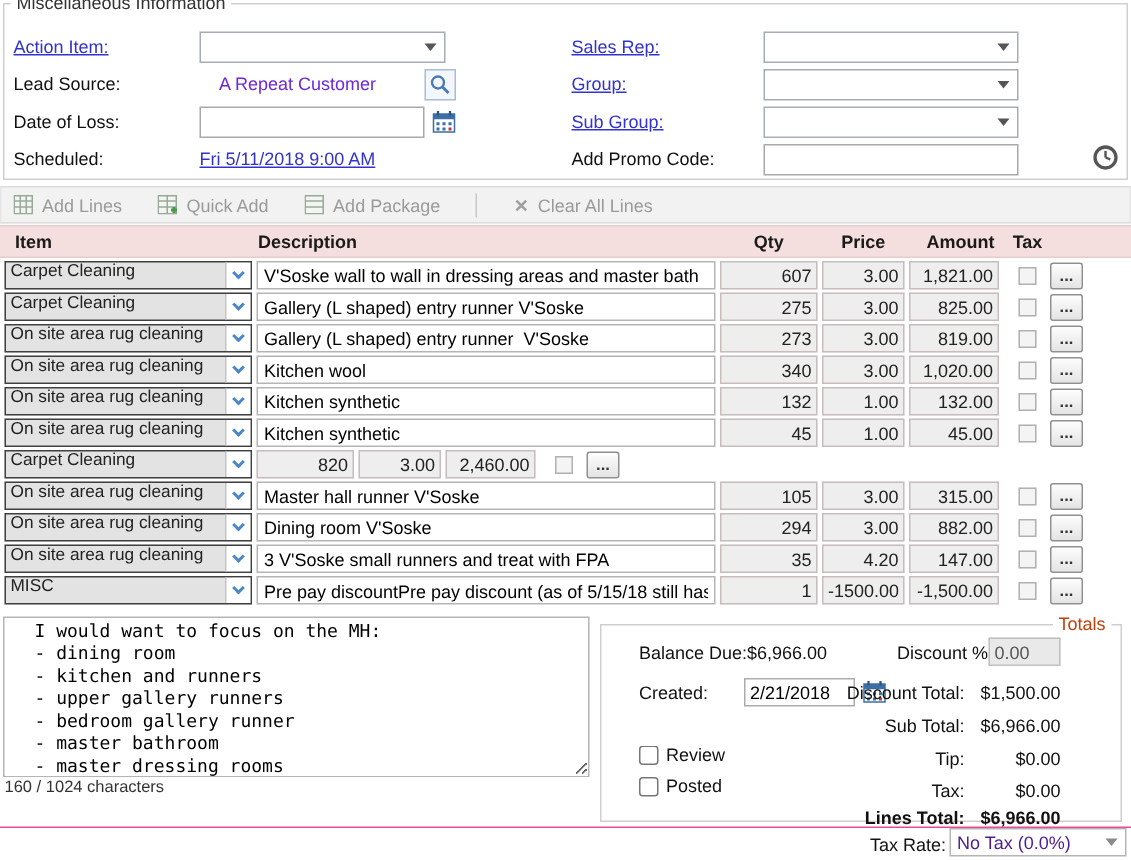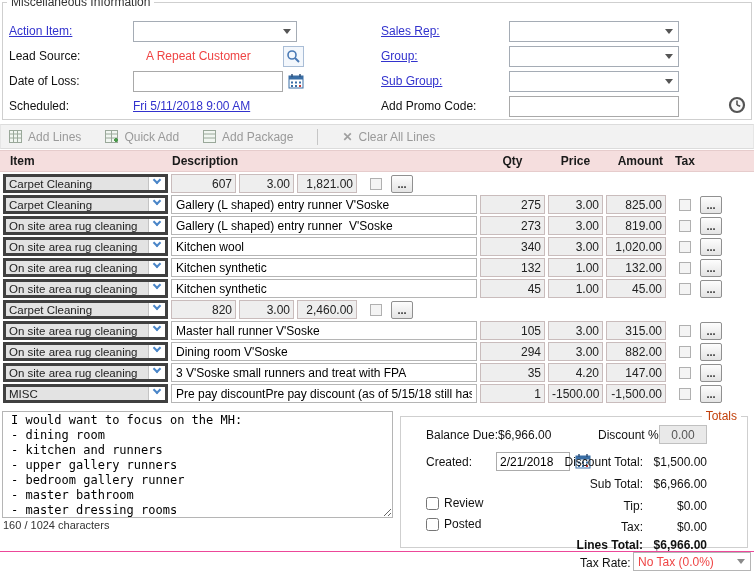--- a/index.html
+++ b/index.html
@@ -6,21 +6,21 @@
   html,body { width: 754px; height: 573px; }
   body {
     font-family: "Liberation Sans", sans-serif;
     font-size: 12px;
     color: #111;
     background: #fff;
     position: relative;
     overflow: hidden;
   }
   .link { color: #3232cd; text-decoration: underline; cursor: pointer; }
-  .blue-text { color: #ef4444; }
+  .blue-text { color: #6d28d9; }
 
   
   .groupbox { position: absolute; border: 1px solid #cfcfcf; }
   .groupbox-label { position: absolute; top: -8px; background: #fff; padding: 0 4px; color: #333; }
   .misc-box { left: 2px; top: 2px; width: 750px; height: 118px; }
   .misc-box .groupbox-label { left: 4px; }
   .totals-box { left: 400px; top: 416px; width: 348px; height: 132px; }
   .totals-box .groupbox-label { right: 6px; color: #c2410c; }
   .field-label { position: absolute; white-space: nowrap; }
 
@@ -60,22 +60,22 @@
   .h-desc   { width: 306px; margin-left: 3px; padding-left: 1px; }
   .h-qty    { width: 65px;  margin-left: 3px; text-align: center; }
   .h-price  { width: 55px;  margin-left: 3px; text-align: center; }
   .h-amount { width: 60px;  margin-left: 3px; text-align: right; padding-right: 3px; }
   .h-tax    { width: 20px;  margin-left: 9px; text-align: center; }
 
   .grid-rows { position: absolute; left: 0; top: 173px; width: 754px; }
   .line-row { display: flex; align-items: center; height: 21px; }
 
   .item-combo {
-    width: 165px; height: 19px; margin-left: 3px; border: 3px solid #404040; background: #e3e3e3;
-    display: flex; align-items: flex-end; overflow: hidden; cursor: pointer;
+    width: 165px; height: 19px; margin-left: 3px; border: 1px solid #404040; background: #e3e3e3;
+    display: flex; align-items: flex-start; overflow: hidden; cursor: pointer;
   }
   .combo-label { flex: 1; padding: 0 3px; white-space: nowrap; overflow: hidden; color: #222; font-size: 11.5px; }
   .combo-arrow {
     width: 17px; height: 17px; background: #fff; border-left: 1px solid #c4c4c4;
     display: flex; align-items: center; justify-content: center; flex: 0 0 auto;
   }
   .chev { width: 6px; height: 6px; border-right: 2px solid #4a86c8; border-bottom: 2px solid #4a86c8; transform: rotate(45deg); margin-top: -3px; }
 
   .desc-input {
     width: 306px; height: 19px; margin-left: 3px; border: 1px solid #b5b5b5; background: #fff;
@@ -92,38 +92,38 @@
   .dots-btn {
     width: 22px; height: 18px; margin-left: 9px; border: 1px solid #909090; border-radius: 2px;
     background: linear-gradient(#fdfdfd, #e4e4e4); font-size: 11px; font-weight: bold; line-height: 8px;
     color: #333; cursor: pointer; font-family: inherit;
   }
 
   
   .notes {
     position: absolute; left: 2px; top: 411px; width: 391px; height: 107px;
     font-family: "DejaVu Sans Mono", monospace; font-size: 12px; line-height: 15px;
-    border: 1px solid #b5b5b5; padding: 1px 8px; overflow-y: scroll; resize: both;
+    border: 1px solid #b5b5b5; padding: 1px 20px; overflow-y: scroll; resize: both;
   }
   .char-count { position: absolute; left: 3px; top: 519px; font-size: 11px; color: #333; }
 
   
   .t-lbl { position: absolute; white-space: nowrap; }
   .t-input { position: absolute; height: 19px; border: 1px solid #ababab; font-family: inherit; font-size: 12px; padding: 0 3px; }
-  .t-input.disabled { background: #e9e9e9; color: #555; text-align: center; border-color: #c0c0c0; }
+  .t-input.disabled { background: #e9e9e9; color: #555; text-align: left; border-color: #c0c0c0; }
   .t-right { position: absolute; right: 40px; display: flex; white-space: nowrap; }
   .t-val { width: 64px; text-align: right; }
   .t-bold { font-weight: bold; }
   .t-check { position: absolute; display: flex; align-items: center; gap: 5px; cursor: pointer; }
   .t-check input { width: 13px; height: 13px; margin: 0; }
 
   
   .footer { position: absolute; left: 0; top: 551px; width: 754px; height: 22px; border-top: 1px solid #ec4899; }
   .footer .field-label { left: 580px; top: 4px; }
-  .tax-select { left: 633px; top: 0; width: 118px; height: 19px; color: #ef4444; border-color: #b5b5b5; }
+  .tax-select { left: 633px; top: 0; width: 118px; height: 19px; color: #4c1d95; border-color: #b5b5b5; }
   .tax-select .tri { border-top-color: #8a8a8a; }
 </style>
 </head>
 <body>
 
 <div>
 
   <div class="groupbox misc-box">
     <span class="groupbox-label">Miscellaneous Information</span>
 
@@ -236,20 +236,21 @@
   </div>
 
   <div class="grid-rows">
       <div class="line-row">
       <div class="item-combo">
         <span class="combo-label">Carpet Cleaning</span>
         <span class="combo-arrow">
             <span class="chev"></span>
           </span>
       </div>
+      <input class="desc-input" value="V'Soske wall to wall in dressing areas and master bath" style="">
       <input class="num-input num-qty" value="607" style="">
       <input class="num-input num-price" value="3.00" style="">
       <input class="num-input num-amount" value="1,821.00" style="">
       <span class="tax-check"></span>
       <button class="dots-btn">...</button>
     </div>
       <div class="line-row">
       <div class="item-combo">
         <span class="combo-label">Carpet Cleaning</span>
         <span class="combo-arrow">

